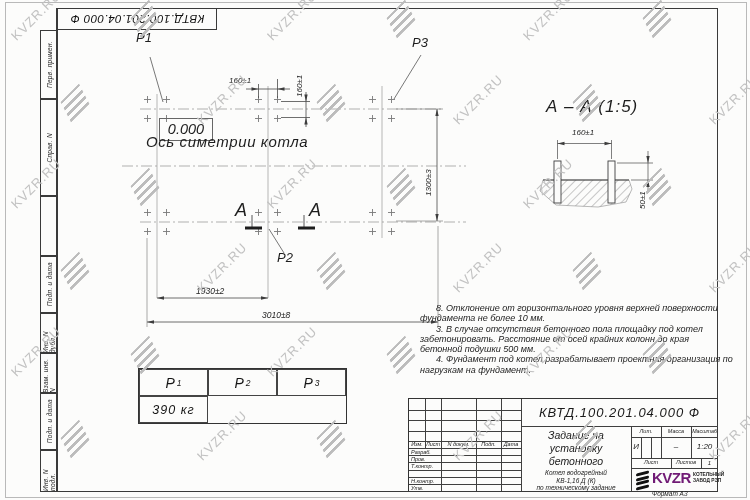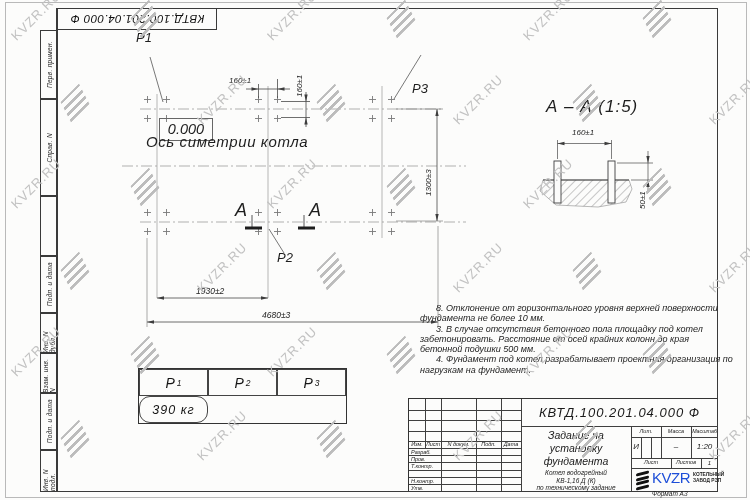--- a/index.html
+++ b/index.html
@@ -19,21 +19,21 @@
   .topdoc{position:absolute;left:57px;top:8px;width:158px;height:20px;border:1.2px solid #3a3a3a;
           display:flex;align-items:center;justify-content:center;}
   .topdoc span{transform:rotate(180deg);font-size:11.5px;font-style:italic;letter-spacing:.5px;color:#111;}
   
   .ptable{position:absolute;left:138px;top:368px;border:1.3px solid #333;display:grid;
           grid-template-columns:69px 69px 69px;grid-template-rows:27px 27px;}
   .ptable .cell{border:0.9px solid #444;display:flex;align-items:center;justify-content:center;
                 font-style:italic;color:#151515;}
   .ptable .hd{font-size:14px;}
   .ptable .hd sub{font-size:8.5px;margin-left:2px;}
-  .ptable .val{font-size:12.5px;letter-spacing:1px;border-radius:11px;}
+  .ptable .val{font-size:12.5px;letter-spacing:1px;}
   
   .tblock{position:absolute;left:408px;top:398px;width:309px;height:92px;border-top:1.1px solid #333;border-left:1.1px solid #333;}
   .tb-lbl{position:absolute;font-style:italic;white-space:nowrap;color:#1a1a1a;line-height:1;}
   .tb-center{text-align:center;}
   .wm-layer{position:absolute;inset:0;z-index:6;pointer-events:none;}
   .wm-text{position:absolute;font-size:13px;color:#c2c2c2;transform:rotate(-45deg);
            letter-spacing:1px;font-family:"Liberation Sans",sans-serif;}
   .wm-glyph{position:absolute;width:26px;height:22px;transform:rotate(-45deg) skewX(-18deg);
             background:repeating-linear-gradient(0deg,#bcbcbc 0 2.6px,transparent 2.6px 6.5px);}
   svg.linework{position:absolute;left:0;top:0;z-index:2;pointer-events:none;}
@@ -162,33 +162,33 @@
         <polygon points="306,117.5 307.7,124.5 304.3,124.5"></polygon>
         <polygon points="557.5,143.5 564.5,141.8 564.5,145.2"></polygon>
         <polygon points="611.5,143.5 604.5,145.2 604.5,141.8"></polygon>
         <polygon points="648,163 646.3,156 649.7,156"></polygon>
         <polygon points="648,180 649.7,187 646.3,187"></polygon>
       </g>
   </svg>
 
   <div class="labels">
     <div class="lbl" style="left:136px;top:31px;font-size:13px;">Р1</div>
-    <div class="lbl" style="left:412px;top:36px;font-size:13px;margin-top:46px;">Р3</div>
+    <div class="lbl" style="left:412px;top:36px;font-size:13px;">Р3</div>
     <div class="lbl" style="left:277px;top:251px;font-size:13px;">Р2</div>
 
     <div class="box-lbl" style="left:159px;top:118px;width:52px;height:21px;border-color:#666;">
       <span class="lbl" style="position:static;font-size:14.5px;">0.000</span>
     </div>
     <div class="lbl" style="left:146px;top:134px;font-size:15px;letter-spacing:.6px;">Ось симетрии котла</div>
 
     <div class="lbl" style="left:229px;top:77px;font-size:8px;">160±1</div>
     <div class="lbl rot" style="left:296px;top:97px;font-size:8px;">160±1</div>
     <div class="lbl rot" style="left:425px;top:196px;font-size:8px;">1300±3</div>
     <div class="lbl" style="left:196px;top:287px;font-size:8.5px;">1930±2</div>
-    <div class="lbl" style="left:262px;top:311px;font-size:8.5px;">4680±3</div>
+    <div class="lbl" style="left:262px;top:311px;font-size:8.5px;">3010±8</div>
 
     <div class="lbl" style="left:235px;top:201px;font-size:18px;">А</div>
     <div class="lbl" style="left:309px;top:201px;font-size:18px;">А</div>
 
     <div class="lbl" style="left:546px;top:98px;font-size:17px;letter-spacing:1px;">А – А (1:5)</div>
     <div class="lbl" style="left:572px;top:129px;font-size:8px;">160±1</div>
     <div class="lbl rot" style="left:639px;top:209px;font-size:8px;">50±1</div>
 
     <div style="position:absolute;left:420px;top:303px;width:313px;font-size:9px;font-style:italic;line-height:1.14;color:#1c1c1c;">
       <p style="margin:0;text-indent:16px;">8. Отклонение от горизонтального уровня верхней поверхности фундамента не более 10 мм.</p>
@@ -253,21 +253,21 @@
 
     <div class="tb-lbl" style="left:2px;top:50.5px;font-size:5.5px;">Разраб.</div>
     <div class="tb-lbl" style="left:2px;top:57.5px;font-size:5.5px;">Пров.</div>
     <div class="tb-lbl" style="left:2px;top:64.5px;font-size:5.5px;">Т.контр.</div>
     <div class="tb-lbl" style="left:2px;top:72px;font-size:5.5px;"></div>
     <div class="tb-lbl" style="left:2px;top:79.5px;font-size:5.5px;">Н.контр.</div>
     <div class="tb-lbl" style="left:2px;top:86.5px;font-size:5.5px;">Утв.</div>
 
     <div class="tb-lbl tb-center" style="left:112px;top:31px;width:110px;font-size:10.5px;">Задание на</div>
     <div class="tb-lbl tb-center" style="left:112px;top:44px;width:110px;font-size:10.5px;">установку</div>
-    <div class="tb-lbl tb-center" style="left:112px;top:57px;width:110px;font-size:10.5px;">фундамента</div>
+    <div class="tb-lbl tb-center" style="left:112px;top:57px;width:110px;font-size:10.5px;">бетонного</div>
     <div class="tb-lbl tb-center" style="left:112px;top:71px;width:110px;font-size:6.5px;">Котел водогрейный</div>
     <div class="tb-lbl tb-center" style="left:112px;top:78.5px;width:110px;font-size:6.5px;">КВ-1,16 Д (К)</div>
     <div class="tb-lbl tb-center" style="left:112px;top:86px;width:110px;font-size:6.5px;">по техническому задание</div>
 
     <div class="tb-lbl tb-center" style="left:222px;top:30px;width:30px;font-size:5.5px;">Лит.</div>
     <div class="tb-lbl tb-center" style="left:252px;top:30px;width:30px;font-size:5.5px;">Масса</div>
     <div class="tb-lbl tb-center" style="left:282px;top:30px;width:27px;font-size:5.3px;">Масштаб</div>
     <div class="tb-lbl tb-center" style="left:222px;top:44px;width:10px;font-size:8px;">И</div>
     <div class="tb-lbl tb-center" style="left:252px;top:44px;width:30px;font-size:8px;">–</div>
     <div class="tb-lbl tb-center" style="left:282px;top:44px;width:27px;font-size:8px;">1:20</div>
@@ -275,21 +275,21 @@
     <div class="tb-lbl tb-center" style="left:222px;top:61px;width:40px;font-size:5.5px;">Лист</div>
     <div class="tb-lbl tb-center" style="left:262px;top:61px;width:30px;font-size:5.5px;">Листов</div>
     <div class="tb-lbl tb-center" style="left:292px;top:61px;width:17px;font-size:6px;">1</div>
 
     <div class="logo-bars" style="left:227px;top:73px;">
         <i></i>
         <i></i>
         <i></i>
         <i></i>
       </div>
-    <div class="tb-lbl" style="left:243px;top:71px;font-size:15px;font-style:normal;font-weight:normal;letter-spacing:-.5px;color:#1d4ed8;">KVZR</div>
+    <div class="tb-lbl" style="left:243px;top:71px;font-size:15px;font-style:normal;font-weight:bold;letter-spacing:-.5px;color:#701a75;">KVZR</div>
     <div class="tb-lbl" style="left:284px;top:74px;font-size:4.8px;font-style:normal;font-weight:bold;">КОТЕЛЬНЫЙ</div>
     <div class="tb-lbl" style="left:284px;top:80px;font-size:4.8px;font-style:normal;font-weight:bold;">ЗАВОД РЭП</div>
   </div>
 
   <div class="lbl" style="left:652px;top:490.5px;font-size:6.5px;z-index:4;">Формат А3</div>
 
   <div class="wm-layer" id="watermarks">
       <div class="wm-text" style="left: 4px; top: 8px;">KVZR.RU</div>
       <div class="wm-glyph" style="left: 132px; top: 8px;"></div>
       <div class="wm-text" style="left: 260px; top: 8px;">KVZR.RU</div>

